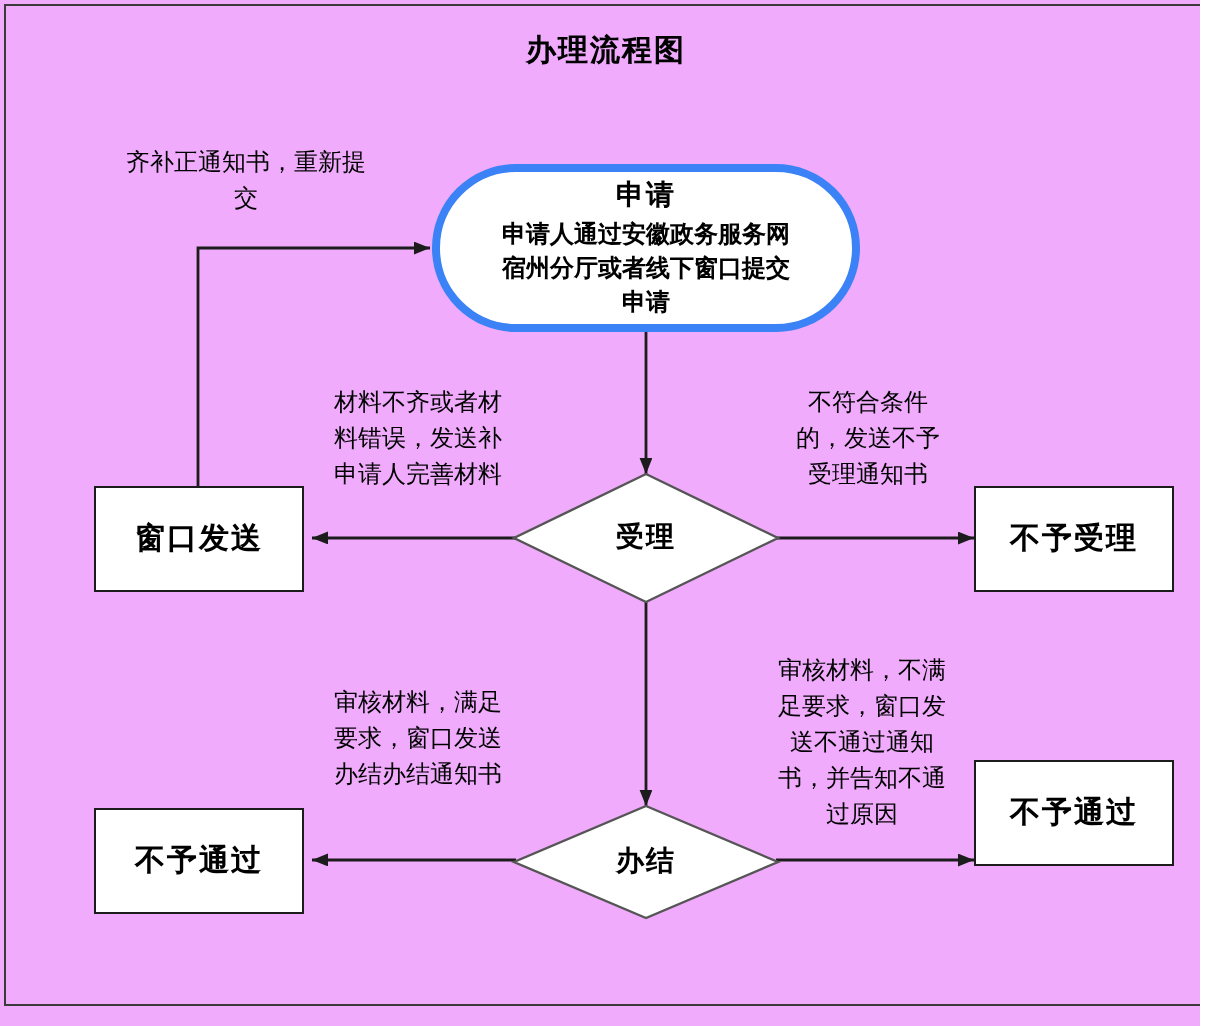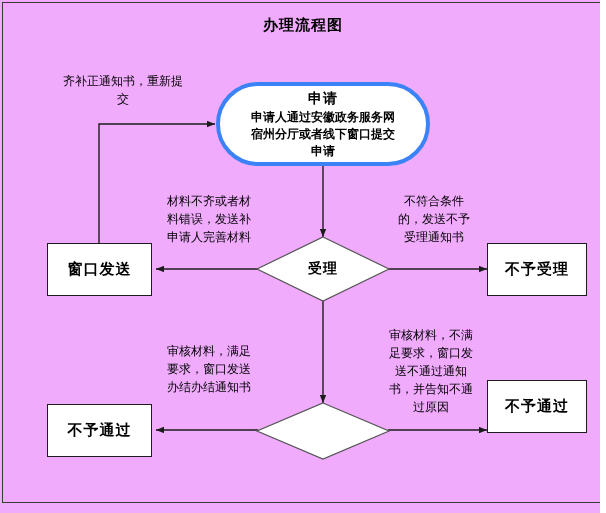--- a/index.html
+++ b/index.html
@@ -152,20 +152,23 @@
   </div>
 
   <div class="node rect-node" style="left:47px; top:243px; width:105px; height:53px;">
     <span>窗口发送</span>
   </div>
 
   <div class="node rect-node" style="left:487px; top:243px; width:100px; height:53px;">
     <span>不予受理</span>
   </div>
 
+  <div class="diamond-wrap" style="left:257px; top:403px; width:132px; height:56px;">
+    <div class="diamond-label">办结</div>
+  </div>
 
   <div class="node rect-node" style="left:47px; top:404px; width:105px; height:53px;">
     <span>不予通过</span>
   </div>
 
   <div class="node rect-node" style="left:487px; top:380px; width:100px; height:53px;">
     <span>不予通过</span>
   </div>
 
   <div class="edge-label" style="left:58px; top:72px; width:130px;">齐补正通知书，重新提交</div>

